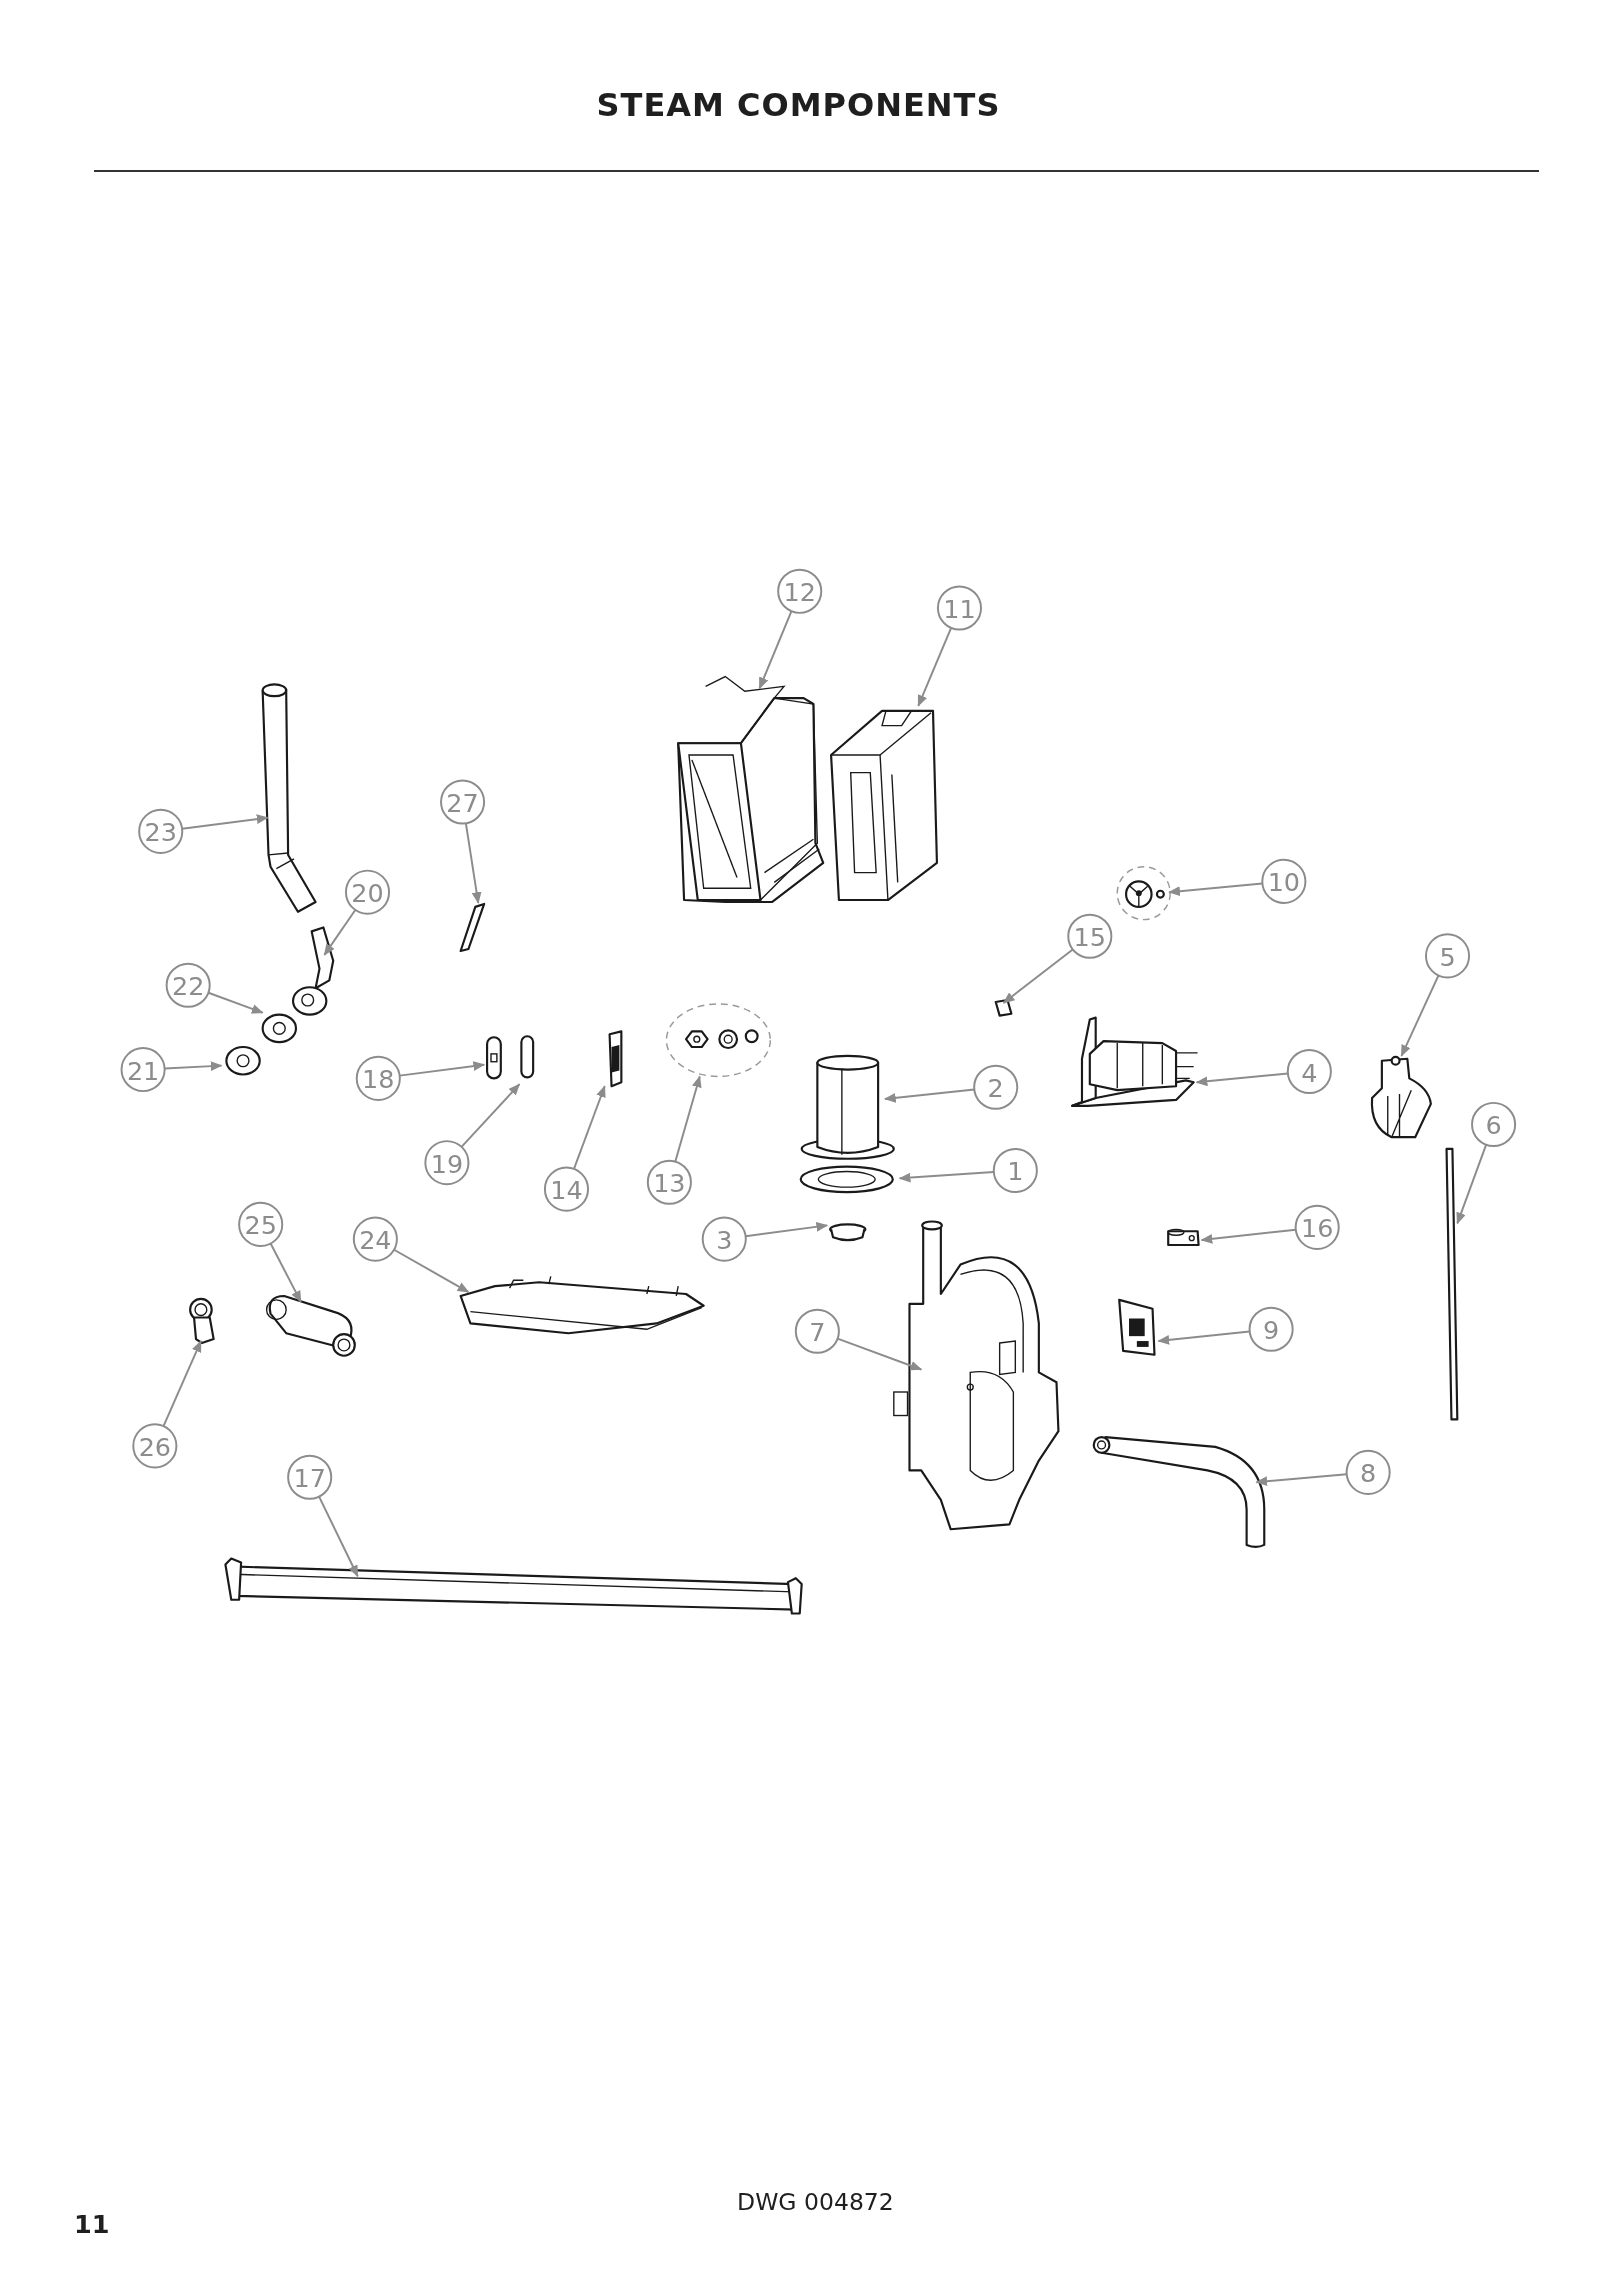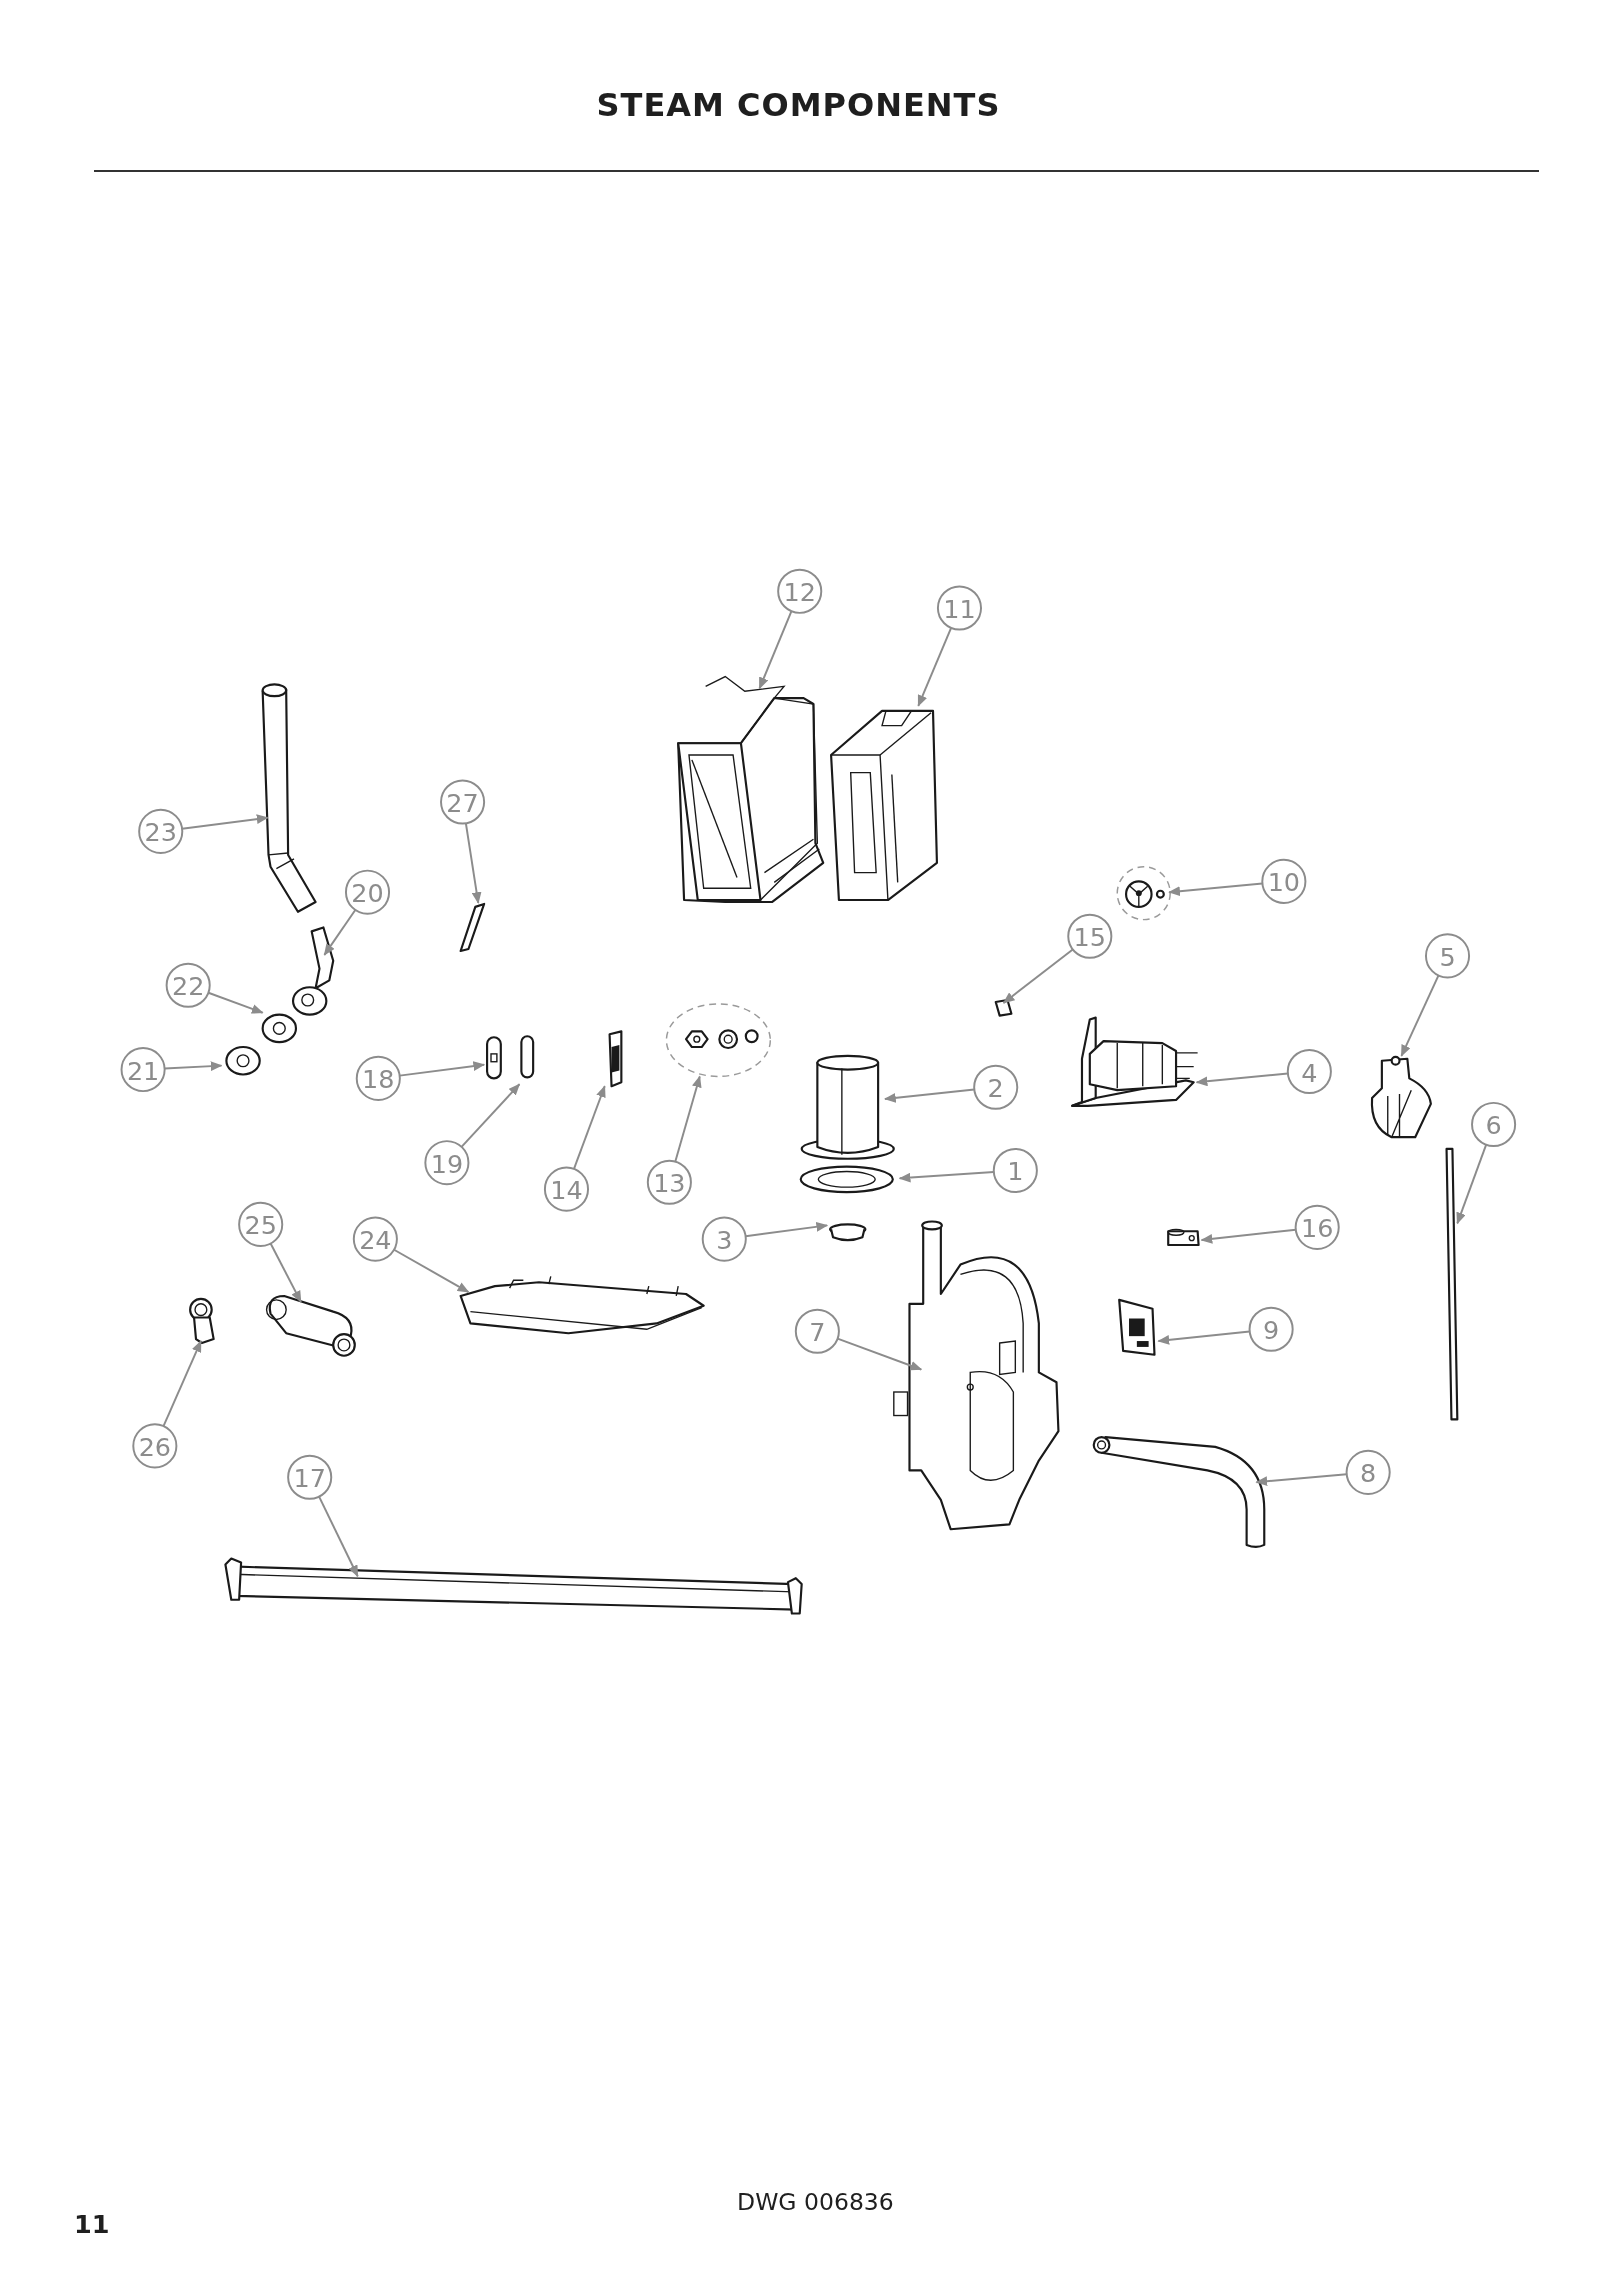--- a/index.html
+++ b/index.html
@@ -330,15 +330,15 @@
         <text x="158" y="1476">26</text>
       </g>
       <g class="callout">
         <line class="leader" x1="475.3769746315627" y1="839.739274190685" x2="488" y2="921"></line>
         <circle cx="472" cy="818" r="22"></circle>
         <text x="472" y="819">27</text>
       </g>
     </g>
 </svg>
 
-<div class="dwg">DWG 006836</div>
+<div class="dwg">DWG 004872</div>
 <div class="pagenum">11</div>
 
 
 </body></html>

